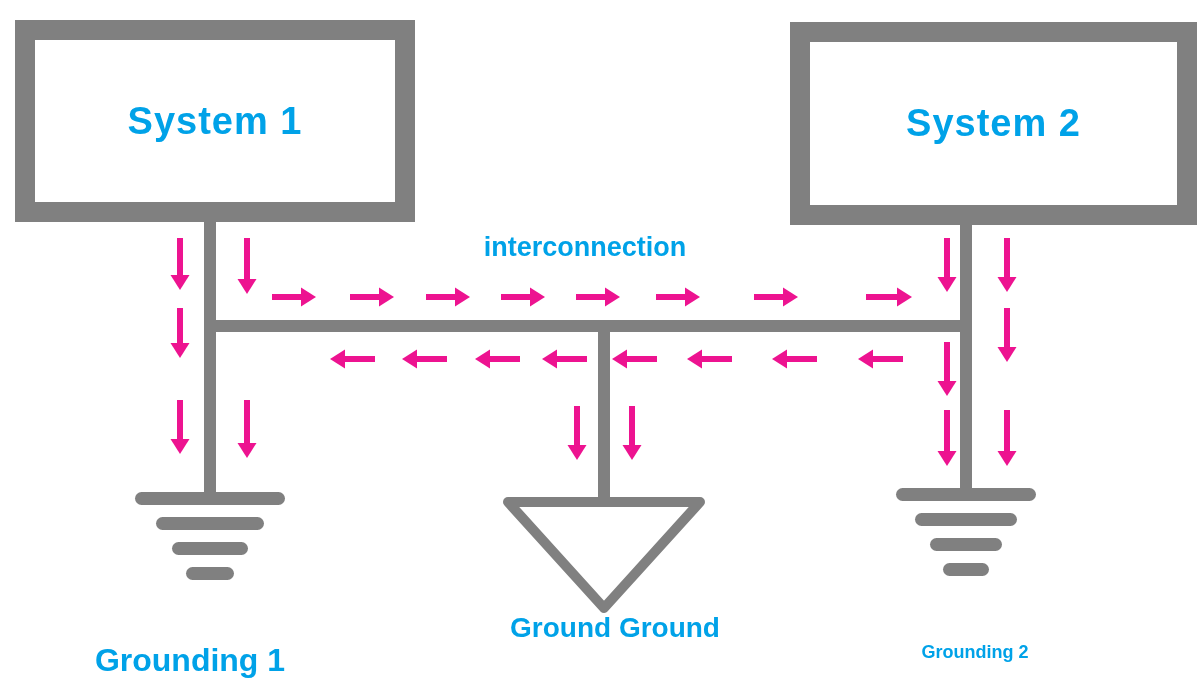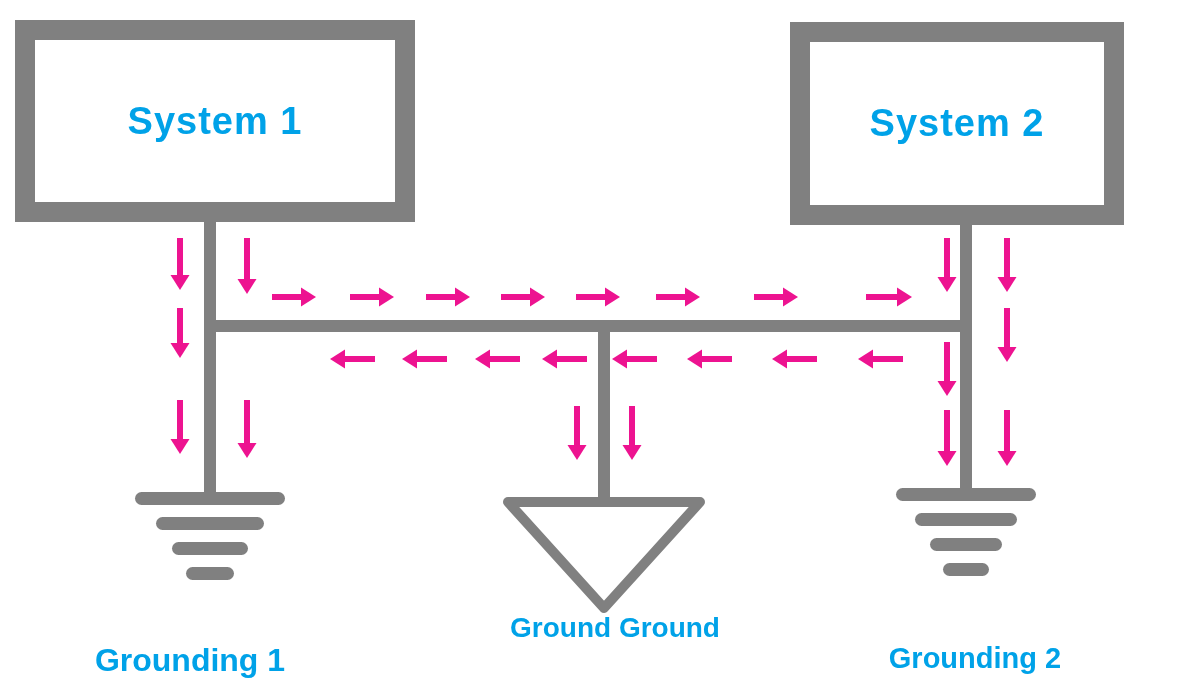--- a/index.html
+++ b/index.html
@@ -11,21 +11,21 @@
   }
   .canvas { position: relative; width: 1200px; height: 684px; background: var(--bg, #fff); overflow: hidden; }
 
   .sys-box {
     position: absolute;
     border: 20px solid var(--wire, #808080);
     background: #fff;
     display: flex; align-items: center; justify-content: center;
   }
   .sys1 { left: 15px;  top: 20px; width: 400px; height: 202px; }
-  .sys2 { left: 790px; top: 22px; width: 334px; height: 203px; }
+  .sys2 { left: 790px; top: 22px; width: 407px; height: 203px; }
   .sys-label {
     color: var(--label, #00a2e8);
     font-weight: bold; font-size: 38px; letter-spacing: 1px;
   }
 
   .wire { position: absolute; background: var(--wire, #808080); }
   .wire-left-v  { left: 204px; top: 222px; width: 12px; height: 276px; }
   .wire-right-v { left: 960px; top: 225px; width: 12px; height: 268px; }
   .wire-h       { left: 204px; top: 320px; width: 768px; height: 12px; }
   .wire-mid-v   { left: 598px; top: 320px; width: 12px; height: 186px; }
@@ -48,21 +48,21 @@
   }
 
   .lbl {
     position: absolute;
     color: var(--label, #00a2e8);
     font-weight: bold; text-align: center; white-space: nowrap;
   }
   .lbl-inter { left: 440px; top: 232px; width: 290px; font-size: 27px; }
   .lbl-cg    { left: 470px; top: 612px; width: 290px; font-size: 28px; }
   .lbl-g1    { left: 85px;  top: 642px; width: 210px; font-size: 32px; }
-  .lbl-g2    { left: 870px; top: 642px; width: 210px; font-size: 29px; }
+  .lbl-g2    { left: 870px; top: 642px; width: 210px; font-size: 18px; }
 </style>
 </head>
 <body>
 
 <div class="canvas">
 
   <div class="sys-box sys1">
     <span class="sys-label">System 1</span>
   </div>
   <div class="sys-box sys2">
@@ -200,17 +200,18 @@
       <g>
         <line x1="947" y1="410" x2="947" y2="451" stroke="#ED1390" stroke-width="6"></line>
         <polygon points="947,466 937.5,451 956.5,451" fill="#ED1390"></polygon>
       </g>
       <g>
         <line x1="1007" y1="410" x2="1007" y2="451" stroke="#ED1390" stroke-width="6"></line>
         <polygon points="1007,466 997.5,451 1016.5,451" fill="#ED1390"></polygon>
       </g>
     </svg>
 
+  <div class="lbl lbl-inter">interconnection</div>
   <div class="lbl lbl-cg">Ground Ground</div>
   <div class="lbl lbl-g1">Grounding 1</div>
   <div class="lbl lbl-g2">Grounding 2</div>
 
 </div>
 
 </body></html>

